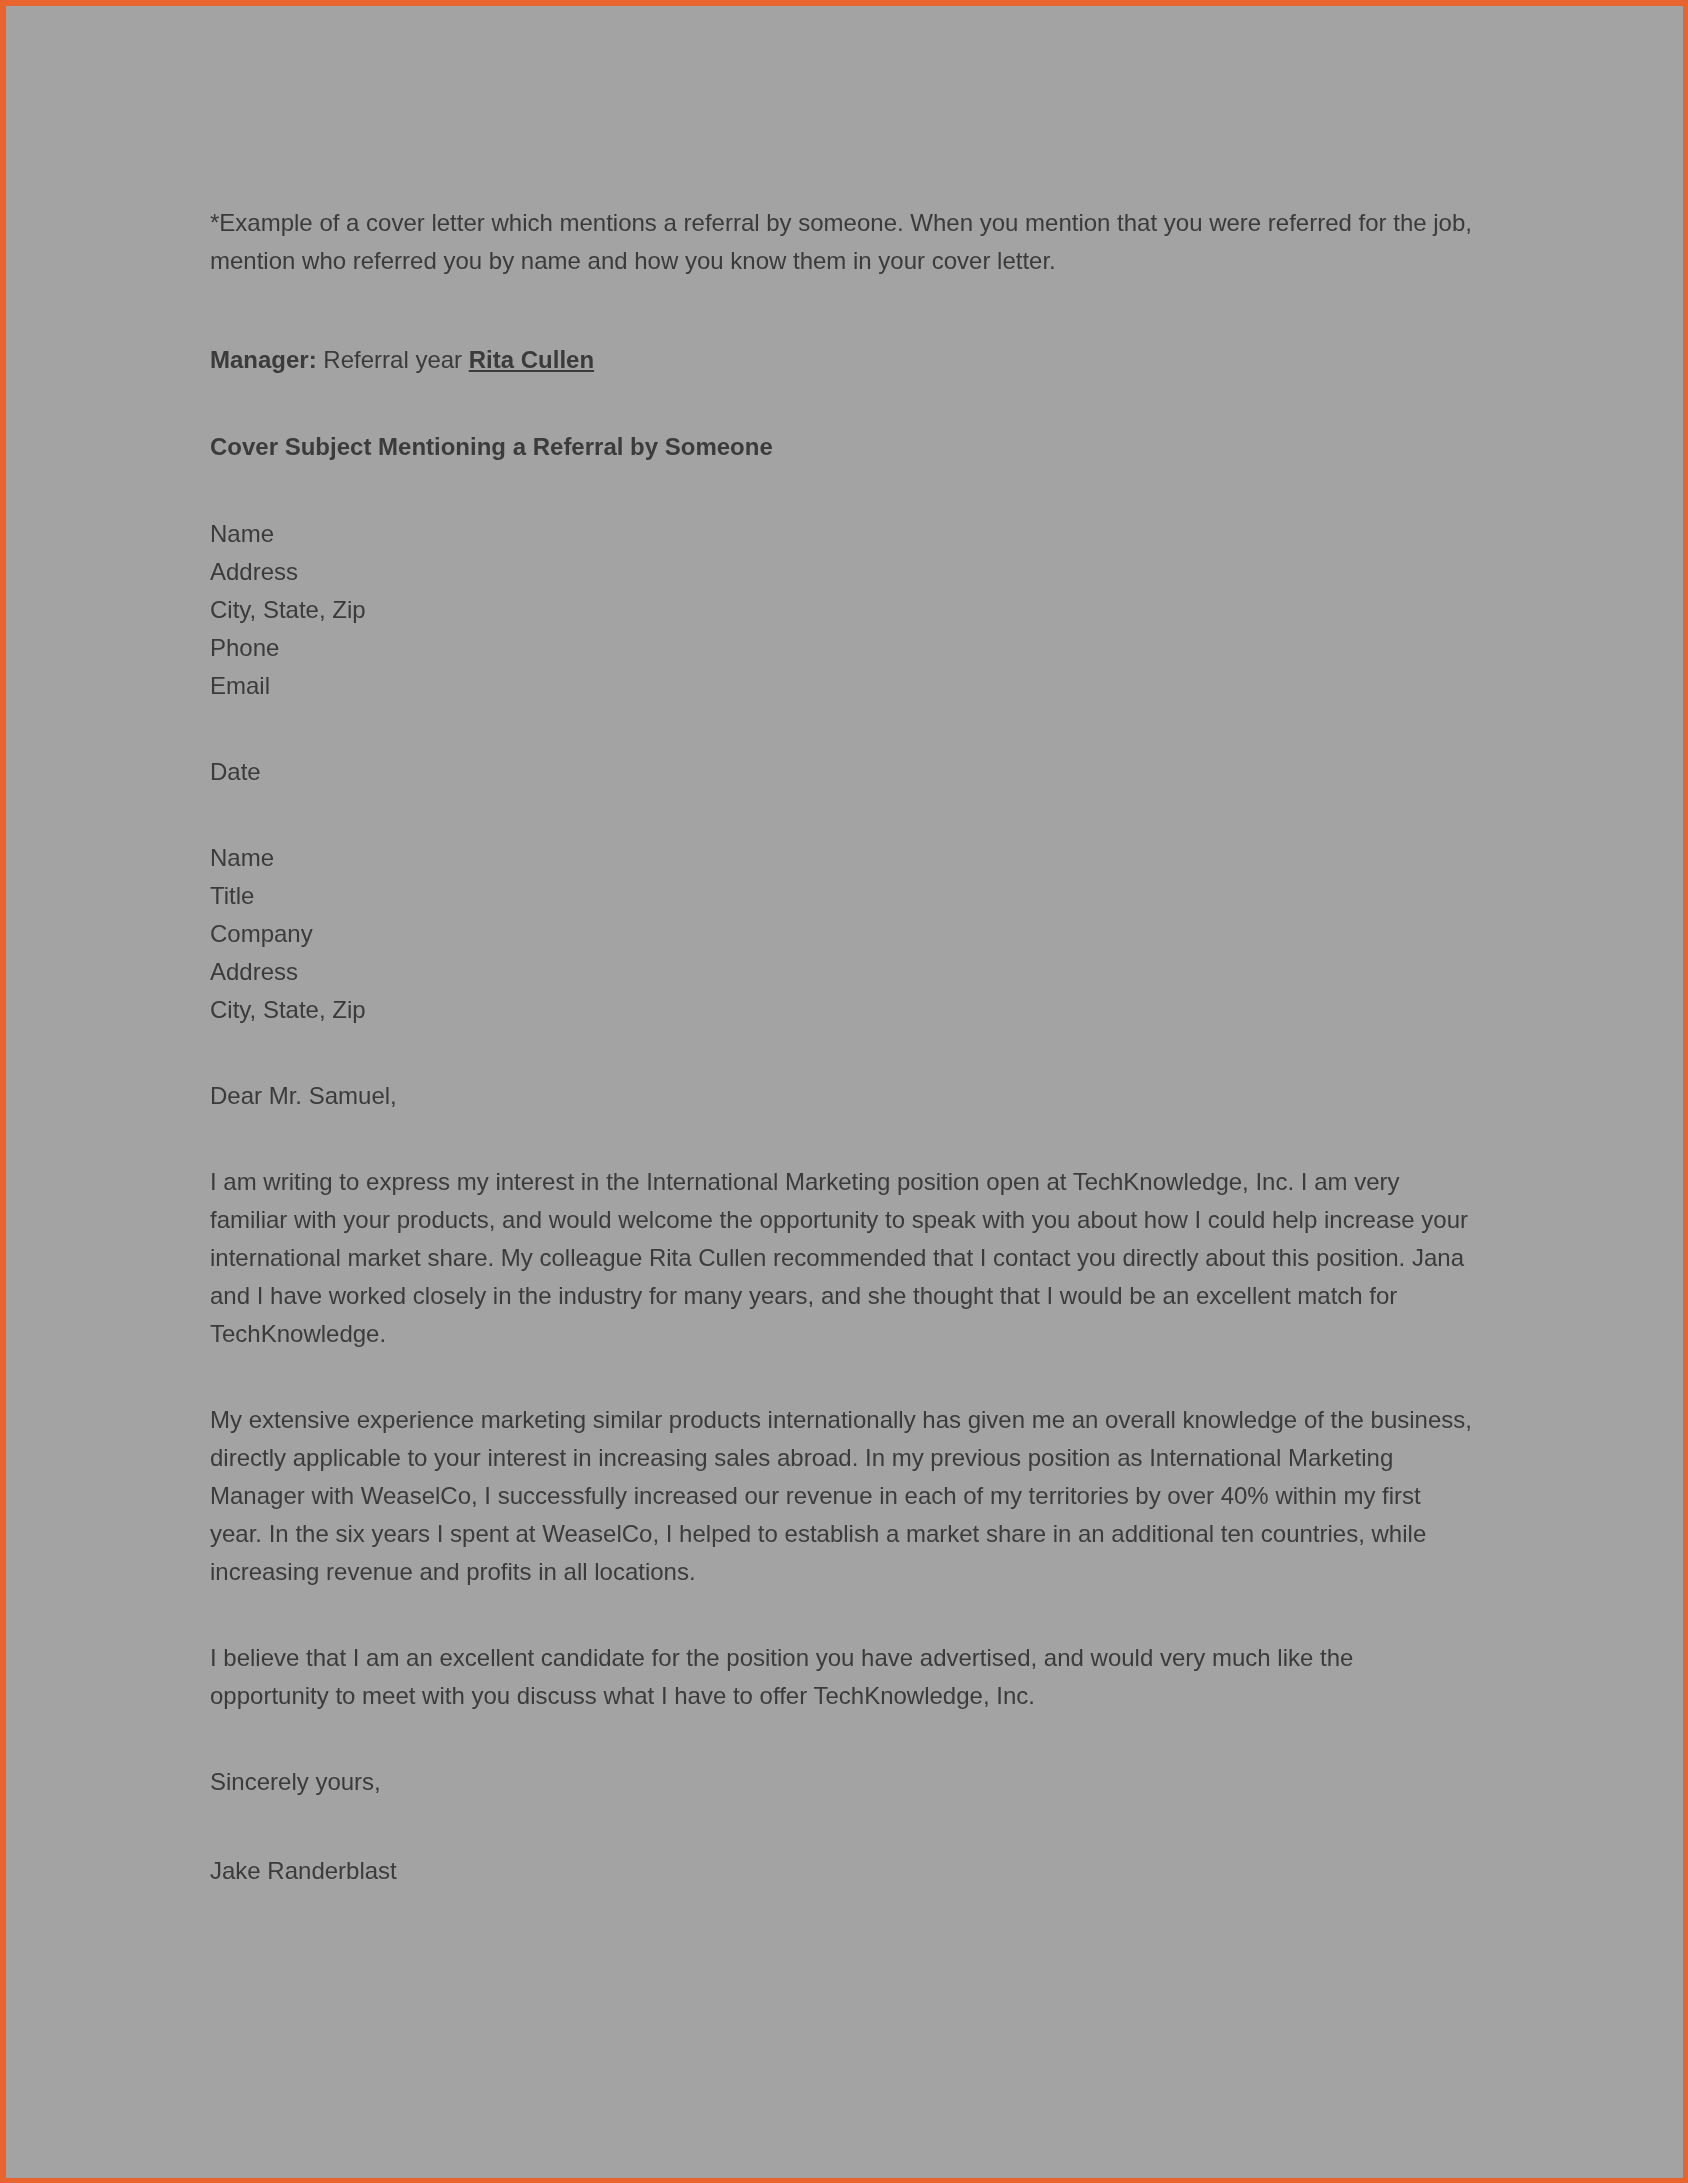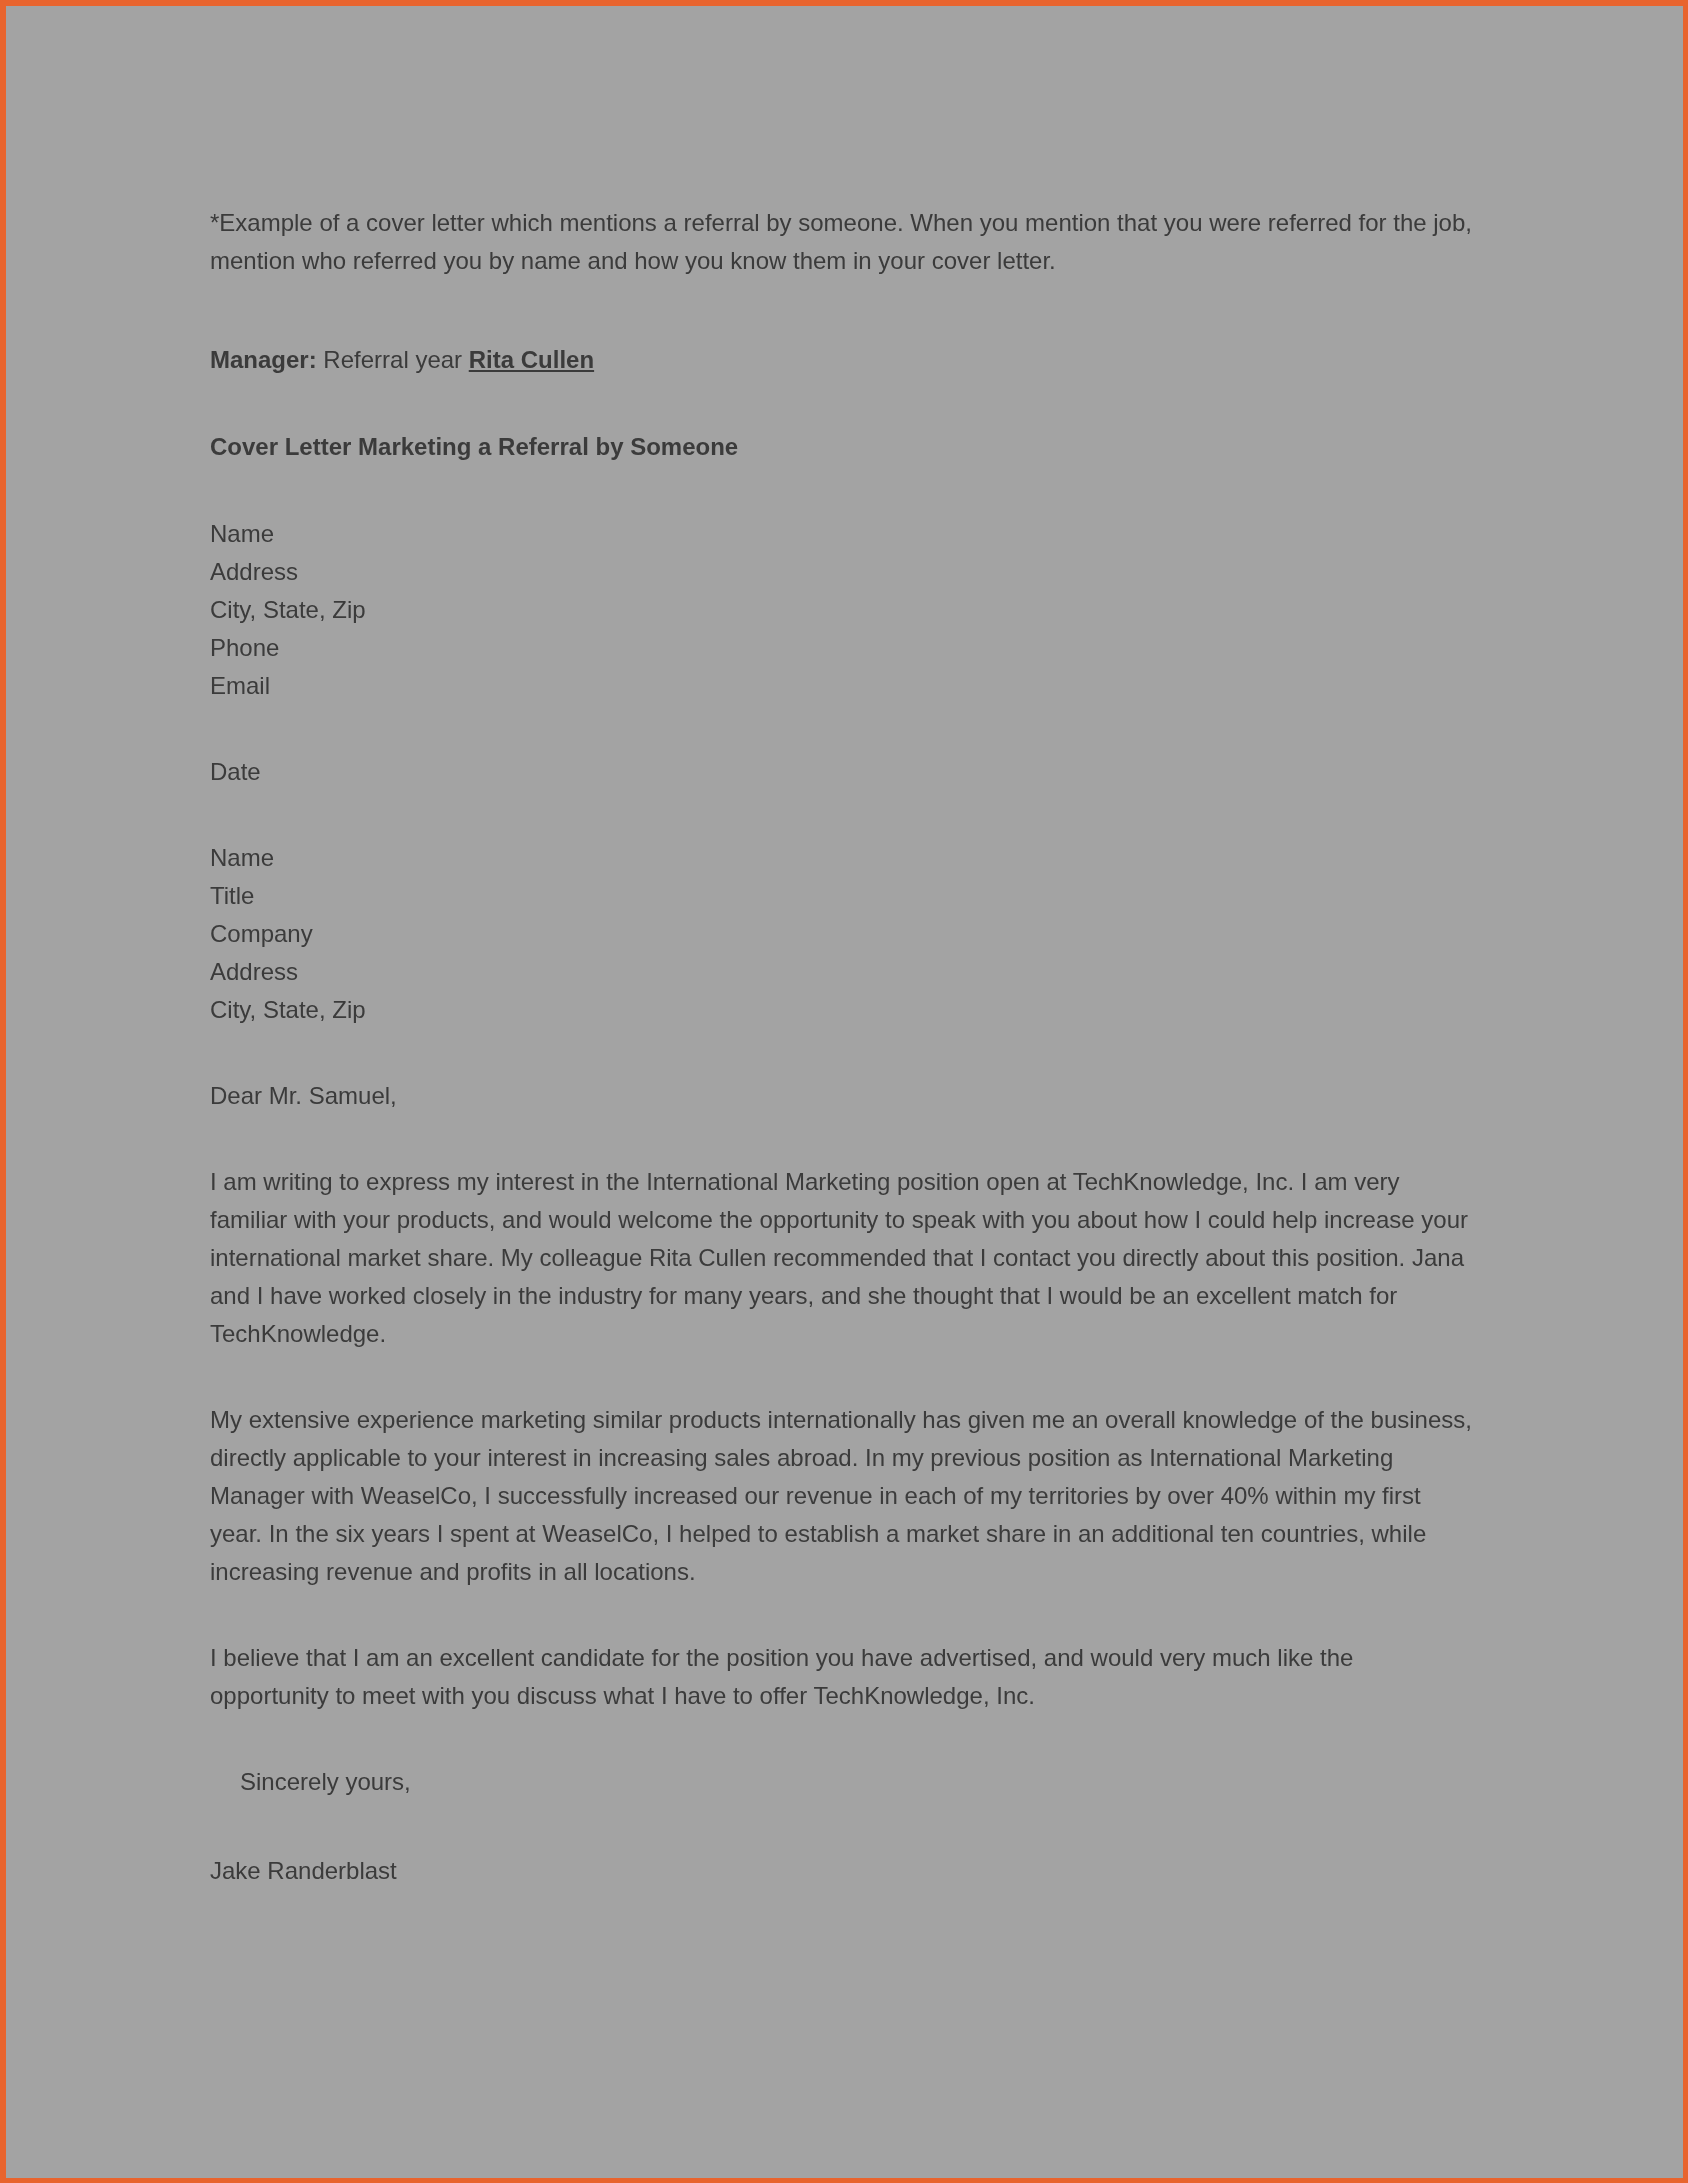--- a/index.html
+++ b/index.html
@@ -45,34 +45,33 @@
   }
   .underline {
     text-decoration: underline;
     text-align: right;
   }
   p {
     margin: 0;
   }
   .sig-gap {
     margin-bottom: 51px;
-    margin-left: 30px;
   }
 </style>
 </head>
 <body>
 
 <div class="page">
   <div class="content">
 
     <p class="block note">*Example of a cover letter which mentions a referral by someone. When you mention that you were referred for the job, mention who referred you by name and how you know them in your cover letter.</p>
 
     <p class="block subject-line"><span class="bold">Manager:</span><span> Referral year </span><span class="bold underline">Rita Cullen</span></p>
 
-    <p class="block doc-title">Cover Letter Marketing a Referral by Someone</p>
+    <p class="block doc-title">Cover Subject Mentioning a Referral by Someone</p>
 
     <div class="block">
       <p class="addr-line">Name</p>
       <p class="addr-line">Address</p>
       <p class="addr-line">City, State, Zip</p>
       <p class="addr-line">Phone</p>
       <p class="addr-line">Email</p>
     </div>
 
     <p class="block">Date</p>

